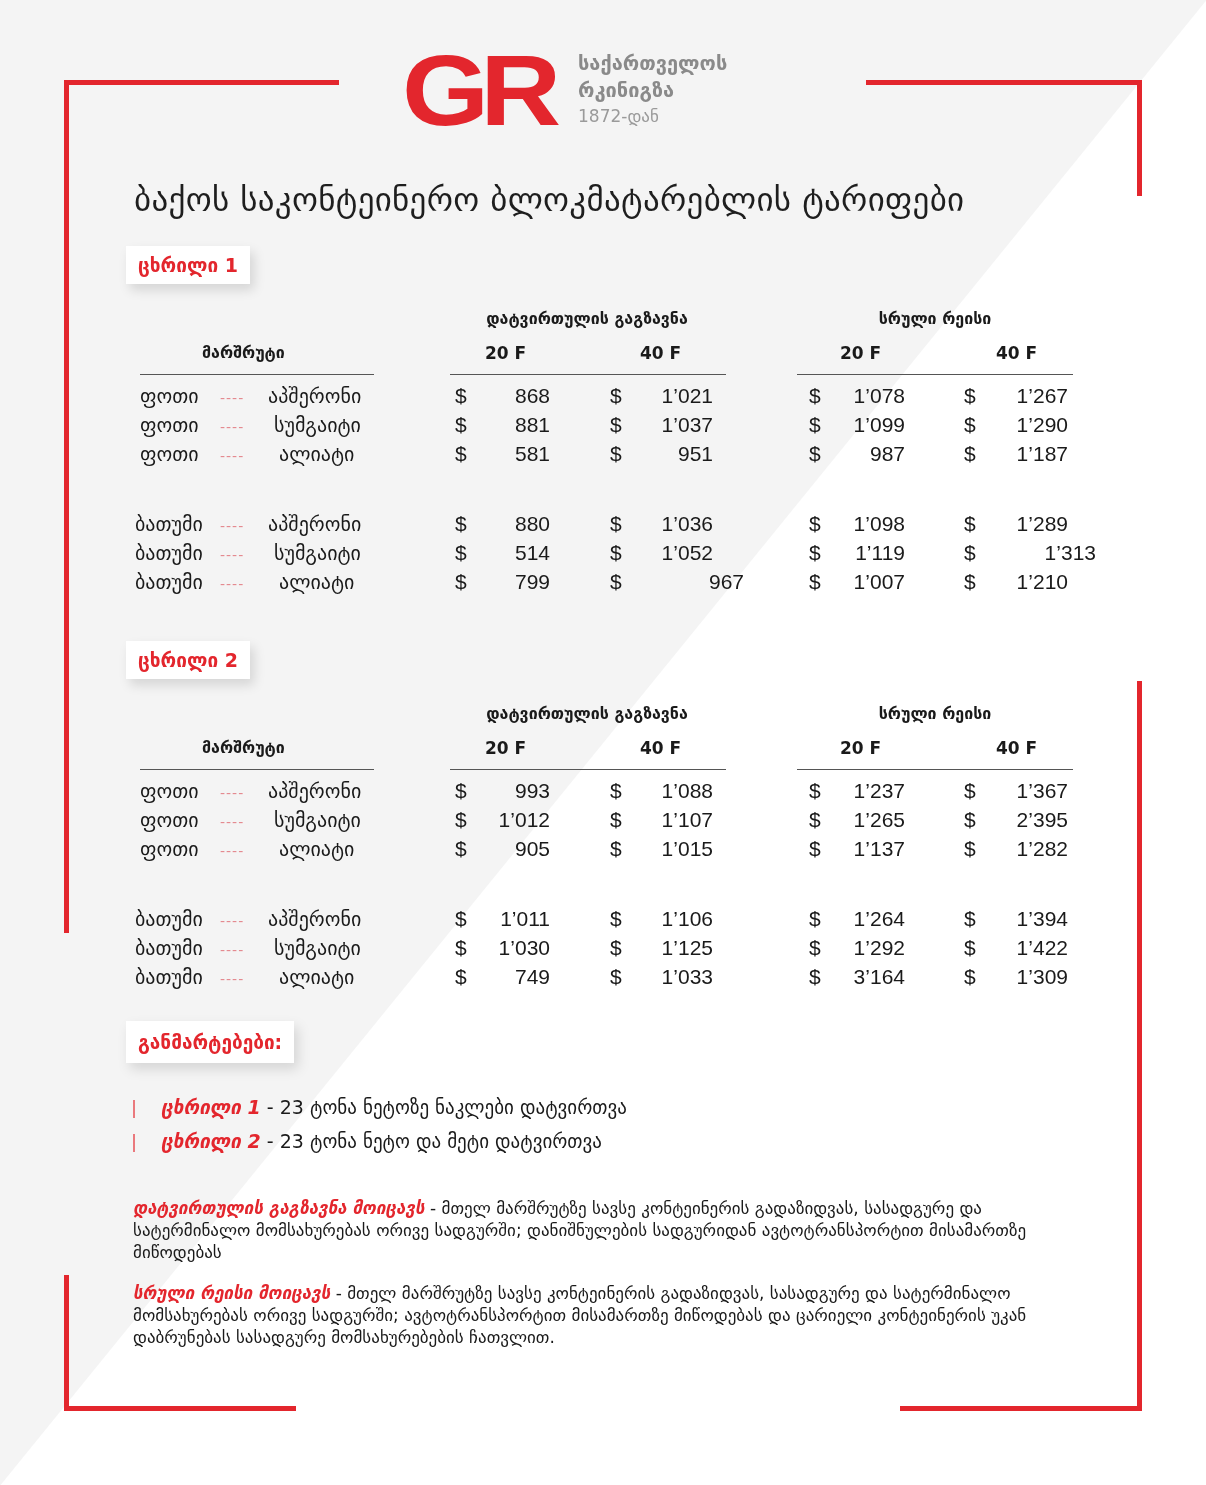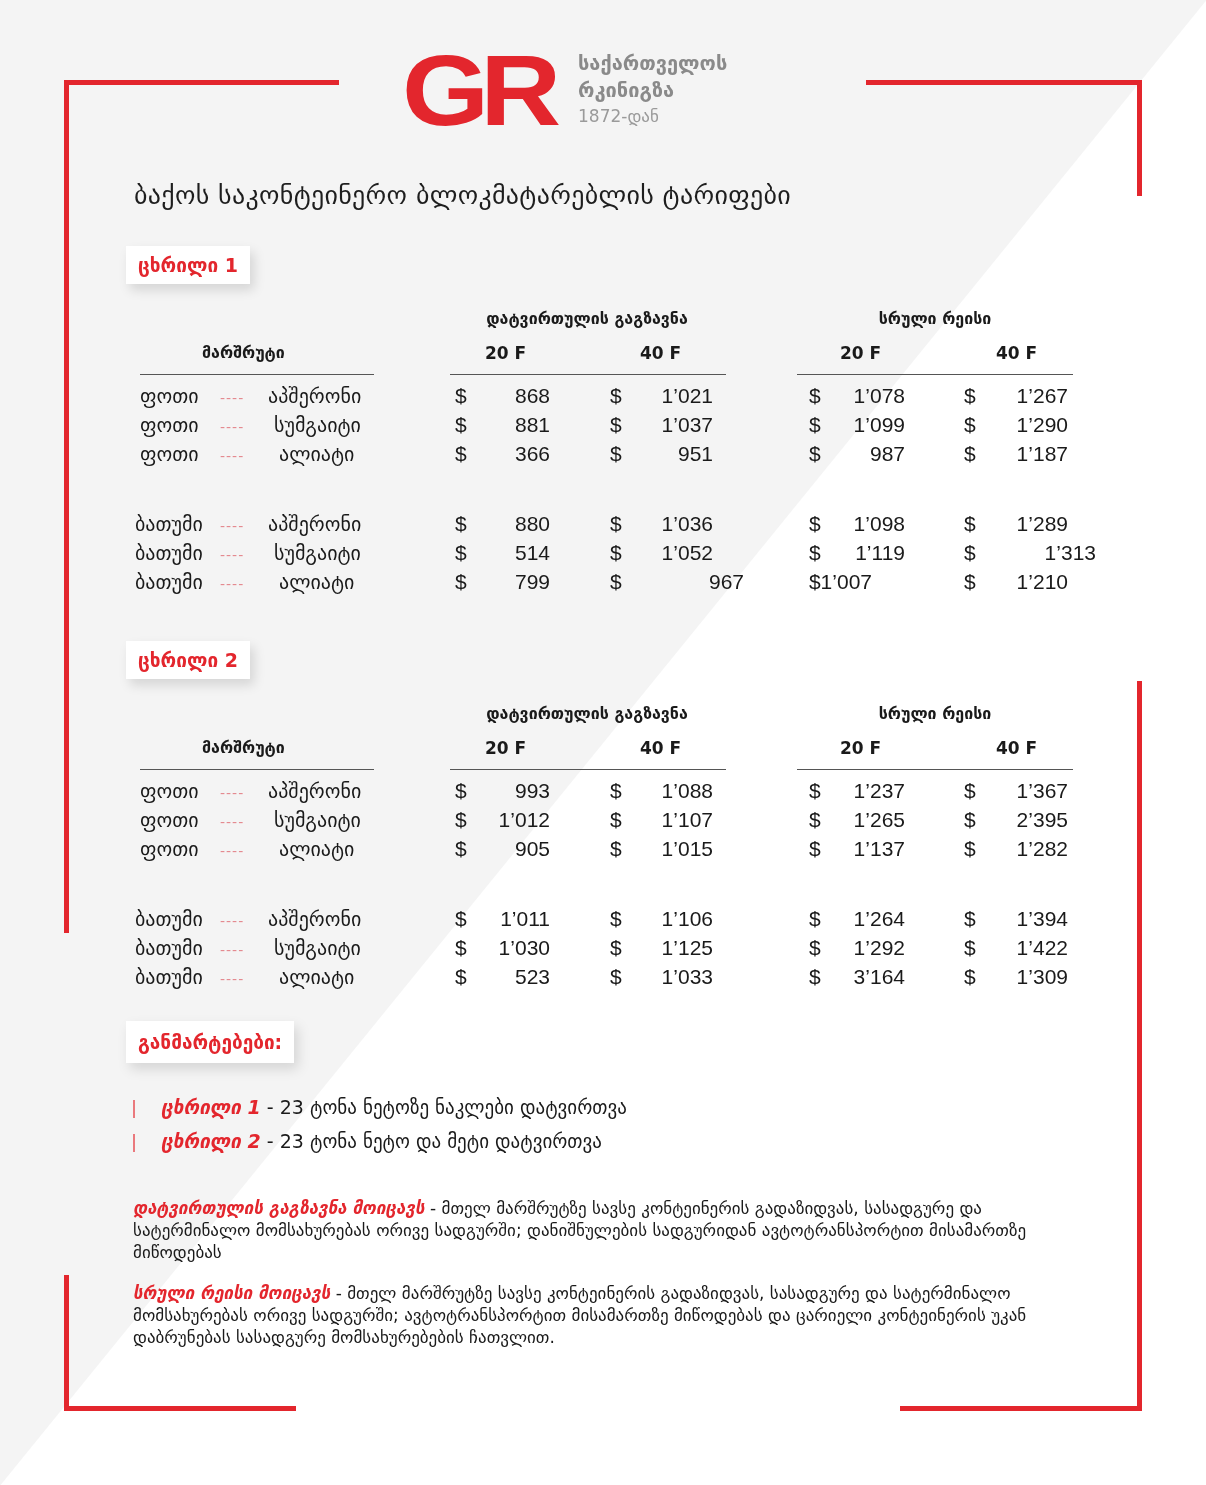--- a/index.html
+++ b/index.html
@@ -22,21 +22,21 @@
     font-family: "Liberation Sans", sans-serif; font-weight: bold; font-style: normal;
     font-size: 100px; line-height: 80px; color: #e3262d; letter-spacing: -8px;
     height: 80px; transform: scaleX(1.12); transform-origin: left center; width: 170px;
   }
   .logo-text { margin-left: 6px; margin-top: 0px; color: #8a8a8a; }
   .logo-line1, .logo-line2 { font-size: 20px; font-weight: bold; line-height: 27px; }
   .logo-year { font-size: 17px; line-height: 24px; color: #9a9a9a; }
 
   .title {
     position: absolute; left: 134px; top: 180px; z-index: 2;
-    font-size: 26px; font-weight: normal; color: #1e1e1e; letter-spacing: 0.3px;
+    font-size: 33px; font-weight: normal; color: #1e1e1e; letter-spacing: 0.3px;
   }
   .section-tag {
     position: absolute; z-index: 2; background: #ffffff;
     color: #e3262d; font-weight: bold; font-size: 19px;
     padding: 8px 12px; box-shadow: 4px 6px 12px rgba(0,0,0,0.13);
   }
   .group-head {
     position: absolute; z-index: 2; font-weight: bold; font-size: 16px; text-align: center; color: #1a1a1a;
   }
   .col-head { position: absolute; z-index: 2; font-weight: bold; font-size: 17px; color: #1a1a1a; }
@@ -117,21 +117,21 @@
     <span class="cur" style="left:809px;">$</span>
     <span class="val" style="left:825px;">1’099</span>
     <span class="cur" style="left:964px;">$</span>
     <span class="val" style="left:988px;">1’290</span>
   </div>
   <div class="row" style="left:0;top:442px;width:1206px;">
     <span class="route-from" style="left:140px;">ფოთი</span>
     <span class="route-dash" style="left:220px;">----</span>
     <span class="route-to" style="left:279px;">ალიატი</span>
     <span class="cur" style="left:455px;">$</span>
-    <span class="val" style="left:470px;">366</span>
+    <span class="val" style="left:470px;">581</span>
     <span class="cur" style="left:610px;">$</span>
     <span class="val" style="left:633px;">951</span>
     <span class="cur" style="left:809px;">$</span>
     <span class="val" style="left:825px;">987</span>
     <span class="cur" style="left:964px;">$</span>
     <span class="val" style="left:988px;">1’187</span>
   </div>
   <div class="row" style="left:0;top:512px;width:1206px;">
     <span class="route-from" style="left:135px;">ბათუმი</span>
     <span class="route-dash" style="left:220px;">----</span>
@@ -160,21 +160,21 @@
   </div>
   <div class="row" style="left:0;top:570px;width:1206px;">
     <span class="route-from" style="left:135px;">ბათუმი</span>
     <span class="route-dash" style="left:220px;">----</span>
     <span class="route-to" style="left:279px;">ალიატი</span>
     <span class="cur" style="left:455px;">$</span>
     <span class="val" style="left:470px;">799</span>
     <span class="cur" style="left:610px;">$</span>
     <span class="val" style="left:664px;">967</span>
     <span class="cur" style="left:809px;">$</span>
-    <span class="val" style="left:792px;">1’007</span>
+    <span class="val" style="left:825px;">1’007</span>
     <span class="cur" style="left:964px;">$</span>
     <span class="val" style="left:988px;">1’210</span>
   </div>
 </div>
 
 <div class="section-tag" style="left:126px;top:641px;">ცხრილი 2</div>
 <div class="group-head" style="left:448px;top:704px;width:278px;">დატვირთულის გაგზავნა</div>
 <div class="group-head" style="left:797px;top:704px;width:276px;">სრული რეისი</div>
 <div class="col-head" style="left:202px;top:738px;font-size:16px;">მარშრუტი</div>
 <div class="col-head" style="left:485px;top:738px;">20 F</div>
@@ -249,21 +249,21 @@
     <span class="cur" style="left:809px;">$</span>
     <span class="val" style="left:825px;">1’292</span>
     <span class="cur" style="left:964px;">$</span>
     <span class="val" style="left:988px;">1’422</span>
   </div>
   <div class="row" style="left:0;top:965px;width:1206px;">
     <span class="route-from" style="left:135px;">ბათუმი</span>
     <span class="route-dash" style="left:220px;">----</span>
     <span class="route-to" style="left:279px;">ალიატი</span>
     <span class="cur" style="left:455px;">$</span>
-    <span class="val" style="left:470px;">523</span>
+    <span class="val" style="left:470px;">749</span>
     <span class="cur" style="left:610px;">$</span>
     <span class="val" style="left:633px;">1’033</span>
     <span class="cur" style="left:809px;">$</span>
     <span class="val" style="left:825px;">3’164</span>
     <span class="cur" style="left:964px;">$</span>
     <span class="val" style="left:988px;">1’309</span>
   </div>
 </div>
 
 <div class="section-tag" style="left:126px;top:1021px;padding:10px 12px;">განმარტებები:</div>

